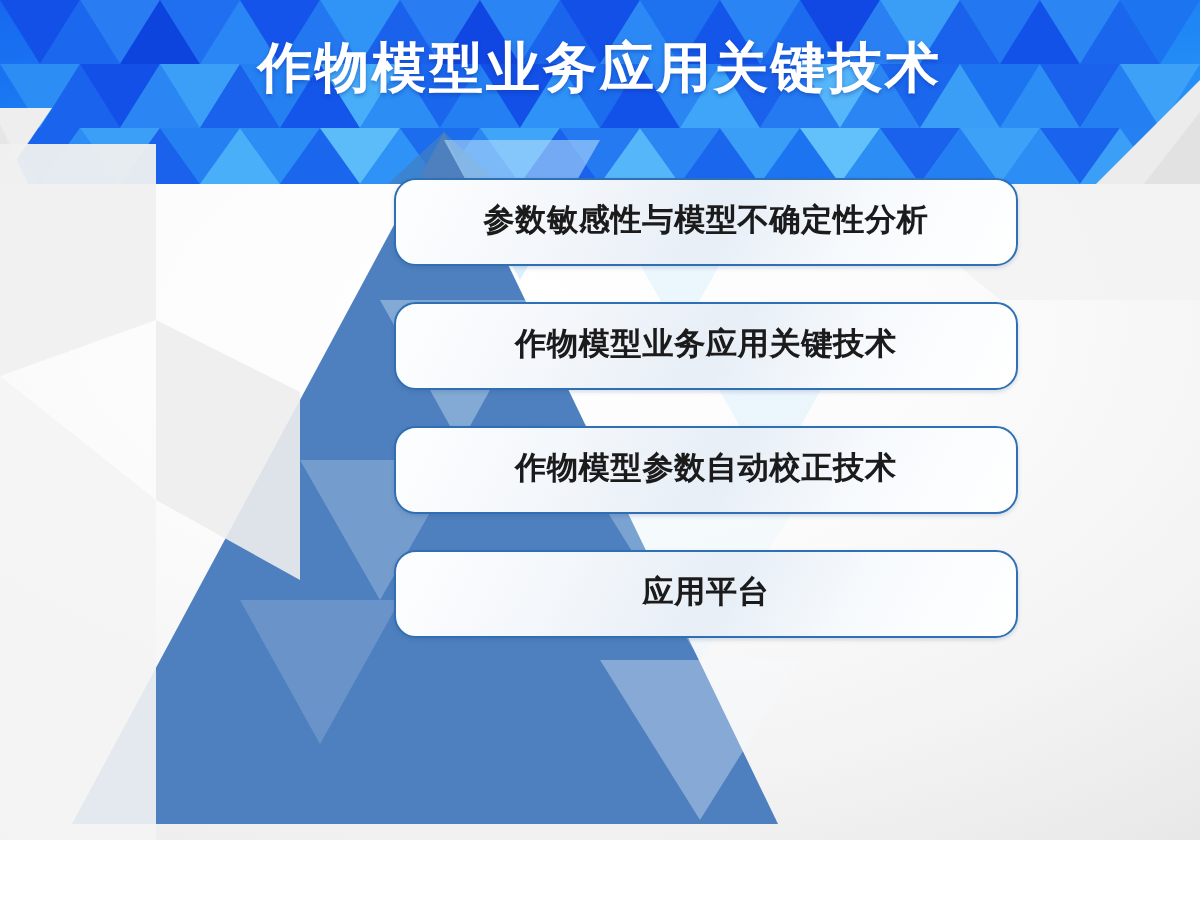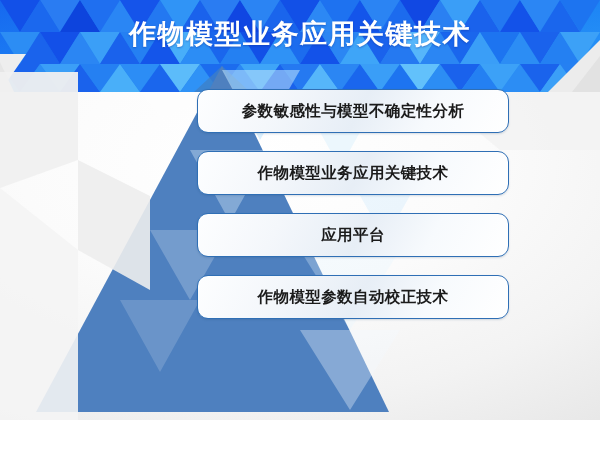--- a/index.html
+++ b/index.html
@@ -234,22 +234,22 @@
       <span class="tech-box-label">参数敏感性与模型不确定性分析</span>
     </div>
 
 
 
     <div class="tech-box">
       <span class="tech-box-label">作物模型业务应用关键技术</span>
     </div>
 
     <div class="tech-box">
+      <span class="tech-box-label">作物模型参数自动校正技术</span>
+    </div>
+
+    <div class="tech-box">
       <span class="tech-box-label">应用平台</span>
     </div>
 
-    <div class="tech-box">
-      <span class="tech-box-label">作物模型参数自动校正技术</span>
-    </div>
-
   </div>
 
 </div>
 
 </body></html>

